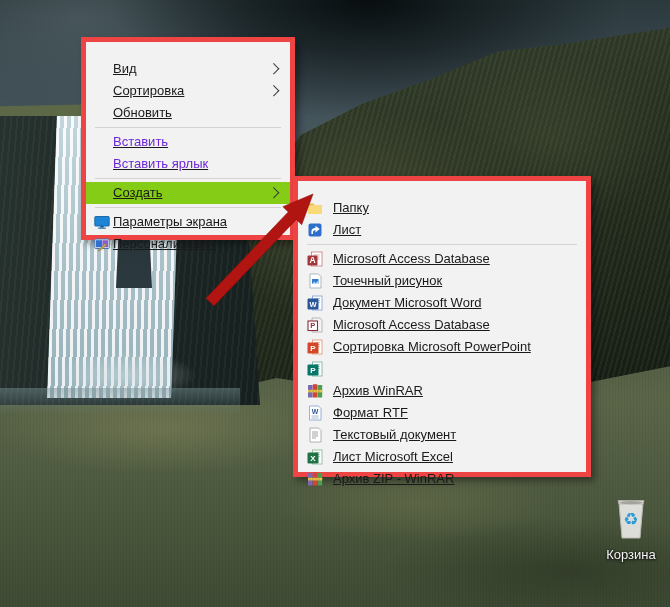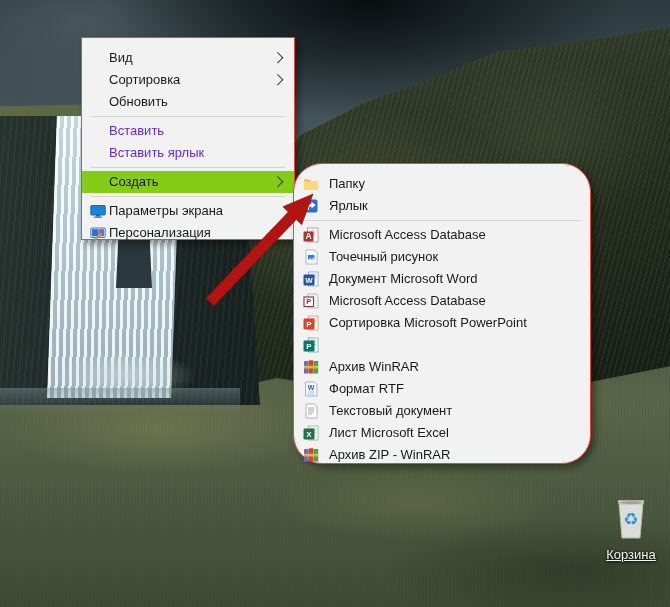--- a/index.html
+++ b/index.html
@@ -40,42 +40,42 @@
     transform:skewX(-2deg);}
   .fall-rock{position:absolute;left:116px;top:116px;width:36px;height:172px;
     clip-path:polygon(22% 0,78% 0,100% 100%,0 100%);
     background:linear-gradient(180deg,#1e2a30,#2c3a40);}
   .mist{position:absolute;left:24px;top:352px;width:200px;height:56px;
     background:radial-gradient(50% 60% at 50% 42%, rgba(205,220,224,.55), transparent 72%);}
   .pool{position:absolute;left:0;top:388px;width:240px;height:26px;
     background:linear-gradient(180deg, rgba(120,145,150,.5), rgba(90,110,110,0));}
 
   
-  .menu{position:absolute;background:#f2f2f2;border:1px solid #ef4444;
+  .menu{position:absolute;background:#f2f2f2;border:5px solid #ef4444;
     box-shadow:4px 4px 7px rgba(0,0,0,.38);box-sizing:border-box;
-    padding:9px 0;font-size:13px;color:#1a1a1a;z-index:20;}
+    padding:16px 0;font-size:13px;color:#1a1a1a;z-index:20;text-decoration:underline;}
   .mi{position:relative;height:22px;line-height:22px;padding-left:27px;
     white-space:nowrap;cursor:default;}
   .mi.hl{background:#84cc16;}
   .mi.disabled{color:#6d28d9;}
   .smi{position:relative;height:22px;line-height:22px;padding-left:35px;
     white-space:nowrap;cursor:default;}
   .sep{height:1px;background:#d4d4d4;margin:3px 9px;}
   .chev{position:absolute;right:13px;top:50%;width:6.5px;height:6.5px;
     border-top:1.4px solid #3b3b3b;border-right:1.4px solid #3b3b3b;
     transform:translateY(-58%) rotate(45deg);}
   .ic{position:absolute;left:8px;top:3px;width:16px;height:16px;}
   .smi .ic{left:9px;}
   .ic svg{display:block;width:16px;height:16px;}
 
   
   #arrow-overlay{position:absolute;left:0;top:0;z-index:40;pointer-events:none;}
   .bin{position:absolute;left:596px;top:492px;width:70px;text-align:center;z-index:5;}
   .bin-label{margin-top:1px;font-size:13px;color:#f5f5f5;
-    text-shadow:0 1px 3px rgba(0,0,0,.9),0 0 2px rgba(0,0,0,.7);text-decoration:underline;}
+    text-shadow:0 1px 3px rgba(0,0,0,.9),0 0 2px rgba(0,0,0,.7);}
 </style>
 </head>
 <body>
 
 <div id="desktop">
 
   <div class="sky"></div>
   <div class="grass"></div>
   <div class="mountain"></div>
   <div class="cliff"></div>
@@ -138,38 +138,38 @@
             <rect x="0.8" y="3" width="14.4" height="9.5" rx="0.8" fill="#dfe9f5" stroke="#3a6ea5" stroke-width="0.9"></rect>
             <rect x="2" y="4.2" width="6" height="7" fill="#2f6fd0"></rect>
             <rect x="8.4" y="4.2" width="5.6" height="7" fill="#8a5cc9"></rect>
             <path d="M4 14.5 L11 7.5 l1.6 1.6 L5.6 15z" fill="#caa65f" stroke="#8a6d33" stroke-width="0.5"></path>
           </svg>
       </span>
       <span>Персонализация</span>
     </div>
   </div>
 
-  <div class="menu" style="left:293px;top:163px;width:298px;height:301px;z-index:30;border-radius:29px;">
+  <div class="menu" style="left:293px;top:176px;width:298px;height:301px;z-index:30;">
     <div class="smi">
       <span class="ic">
         <svg viewBox="0 0 16 16">
             <path d="M1 3.5h5.2l1.6 2H15v8.5H1z" fill="#e9b940"></path>
             <path d="M1 5.2h14v8.8H1z" fill="#f9d978"></path>
           </svg>
       </span>
       <span>Папку</span>
     </div>
     <div class="smi">
       <span class="ic">
         <svg viewBox="0 0 16 16">
             <rect x="1.5" y="1.5" width="13" height="13" rx="2" fill="#2e6fce"></rect>
             <path d="M4.4 12 V9.4 C4.4 7 6.2 5.7 8.5 5.9 L8.5 3.7 L12.7 7.1 L8.5 10.5 L8.5 8.3 C6.9 8.1 6 8.9 6 10.5 L6 12 Z" fill="#fff"></path>
           </svg>
       </span>
-      <span>Ярлык</span>
+      <span>Лист</span>
     </div>
     <div class="sep"></div>
     <div class="smi">
       <span class="ic">
         <svg viewBox="0 0 16 16">
             <rect x="4.5" y="1" width="10.5" height="14" fill="#fff" stroke="#c9797c" stroke-width="0.8"></rect>
             <path d="M6.5 4h6M6.5 6h6M6.5 8h6" stroke="#d9a0a2" stroke-width="0.9"></path>
             <rect x="0.5" y="4.5" width="10" height="10" rx="1.2" fill="#a4373a"></rect>
             <text x="5.5" y="12.3" font-size="8.5" font-weight="bold" fill="#fff" text-anchor="middle" font-family="sans-serif">A</text>
           </svg>

